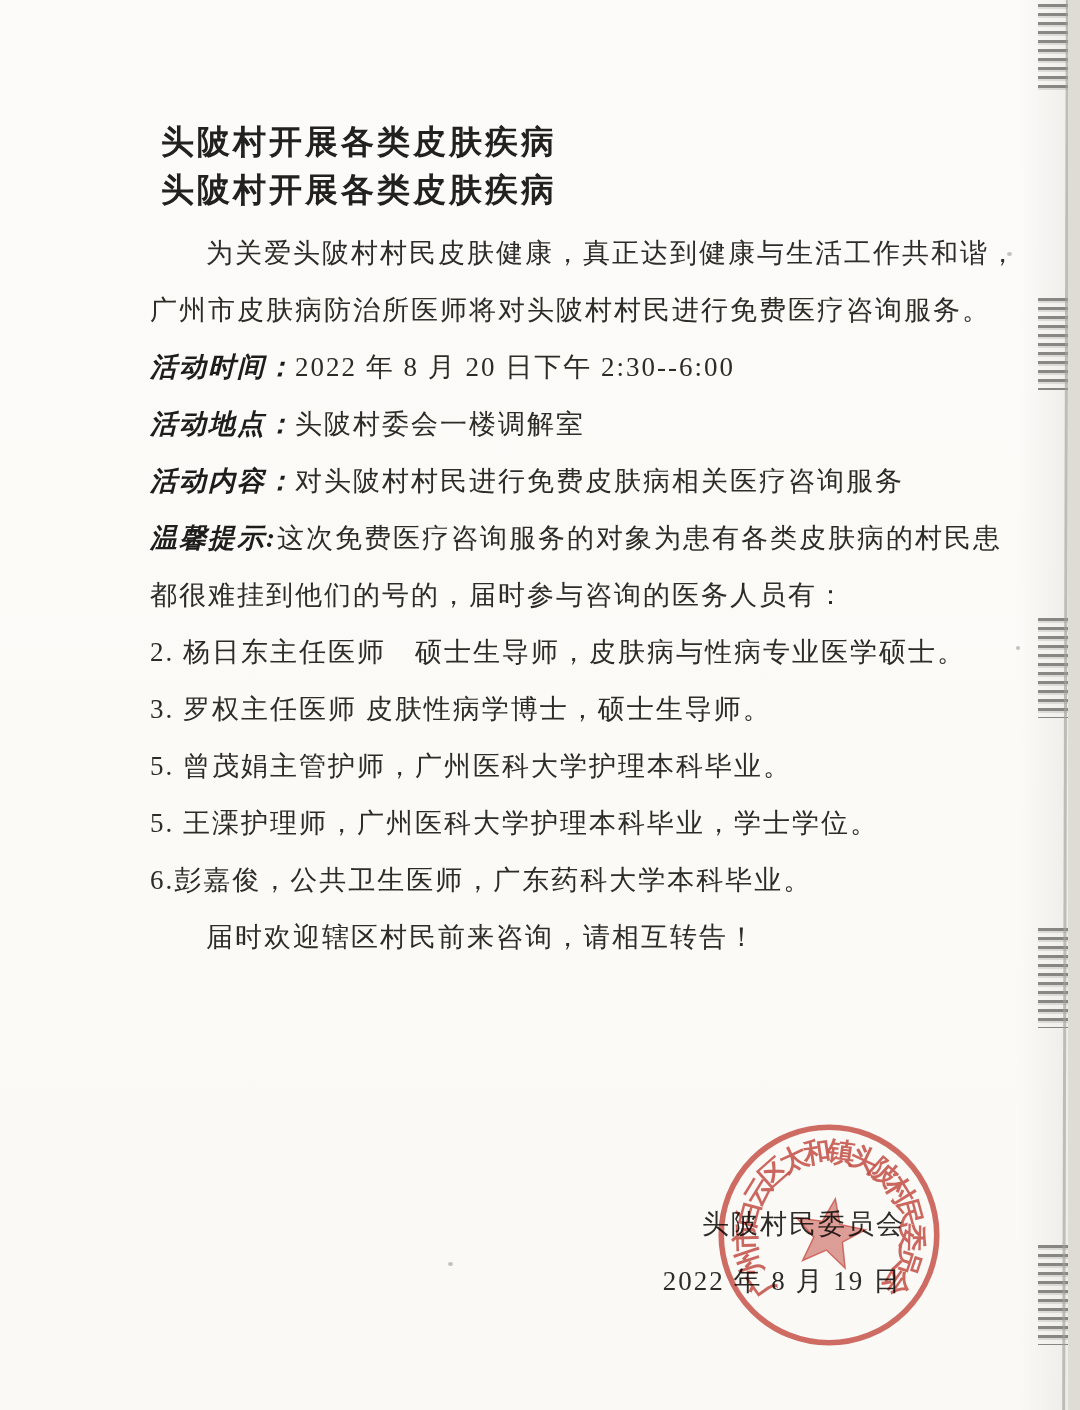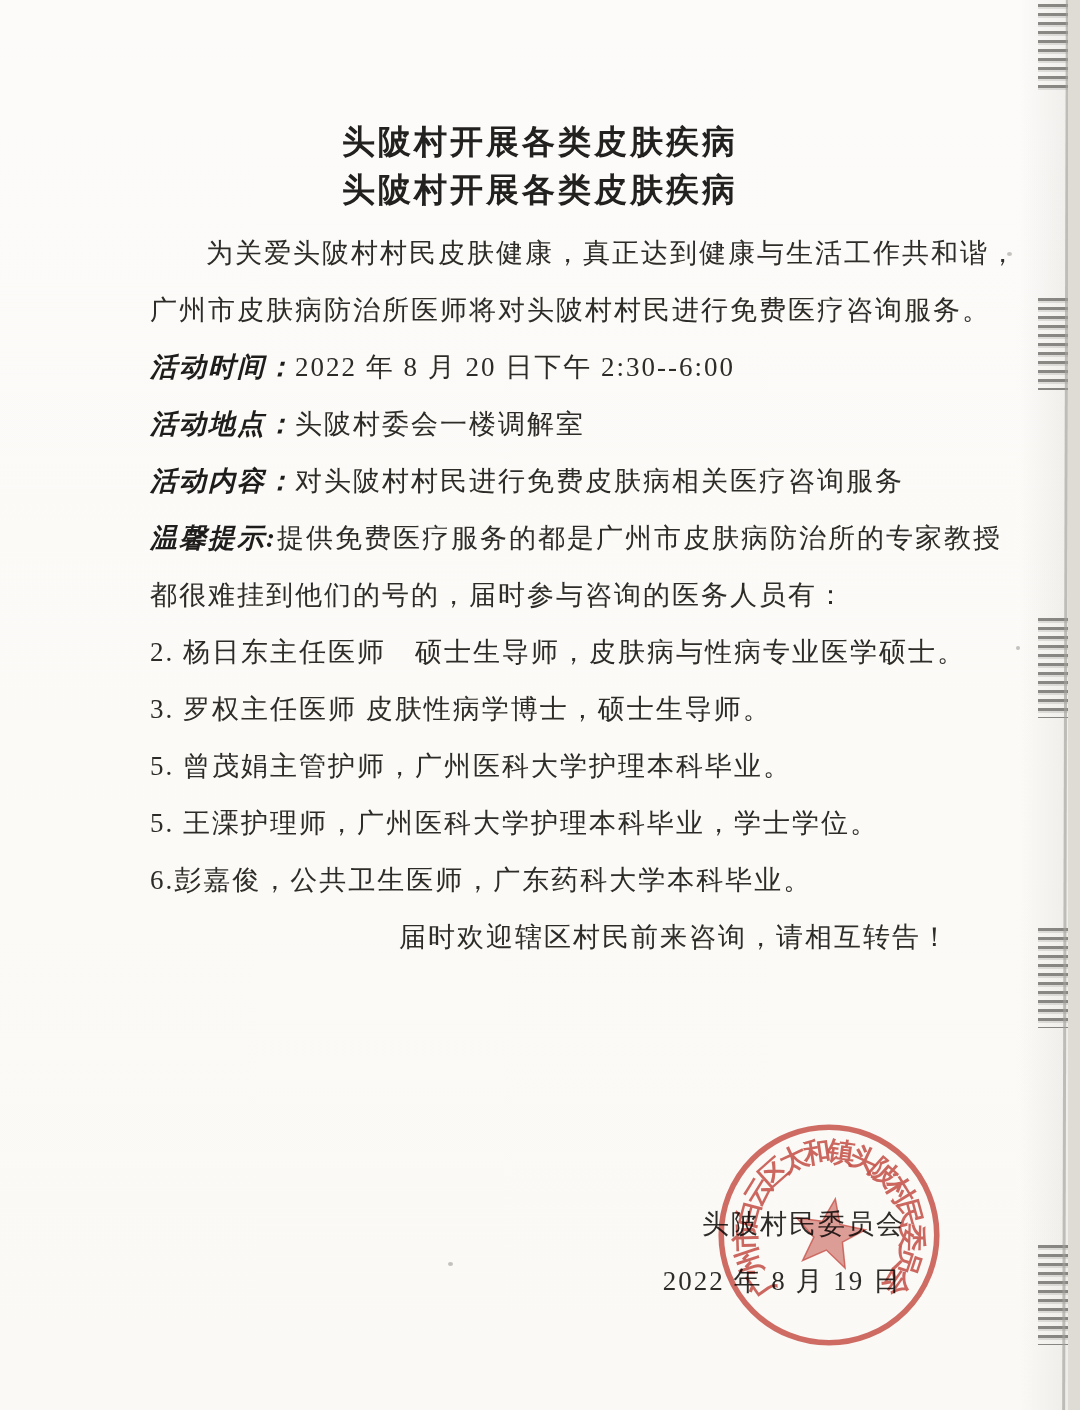--- a/index.html
+++ b/index.html
@@ -8,30 +8,30 @@
     background:#f6f5f2;
     font-family:"Liberation Serif","DejaVu Serif",serif;
     color:#2e2c29;
     overflow:hidden;
   }
   .page{
     position:relative;width:1080px;height:1410px;
     background:linear-gradient(180deg,#fcfbf9 0%,#fbfaf7 60%,#faf9f6 100%);
   }
   
-  .titleblock{position:absolute;left:150px;top:118px;width:780px;text-align:center;}
+  .titleblock{position:absolute;left:161px;top:118px;width:780px;text-align:left;}
   .title-line{
     font-weight:bold;font-size:33px;line-height:48px;letter-spacing:3px;color:#23211f;
   }
   .bodyblock{position:absolute;left:150px;top:225px;width:800px;}
   .line{
     height:57px;line-height:57px;font-size:27px;letter-spacing:2px;
     white-space:nowrap;color:#2e2c29;
   }
-  .indent{padding-left:56px;text-align:right;}
+  .indent{padding-left:56px;}
   .lbl{font-weight:bold;color:#1f1d1b;letter-spacing:2px;font-style:italic;}
   
   .sig-name{position:absolute;top:1196px;right:175px;font-size:27px;letter-spacing:2px;line-height:56px;}
   .sig-date{position:absolute;top:1253px;right:178px;font-size:27px;letter-spacing:2px;line-height:56px;}
   
   .stamp{
     position:absolute;left:707px;top:1113px;width:244px;height:244px;
     mix-blend-mode:multiply;opacity:.92;filter:blur(.4px);
     pointer-events:none;
   }
@@ -87,21 +87,21 @@
       <span class="lbl">活动时间：</span><span>2022 年 8 月 20 日下午 2:30--6:00</span>
     </div>
     <div class="line">
       <span class="lbl">活动地点：</span><span>头陂村委会一楼调解室</span>
     </div>
     <div class="line">
       <span class="lbl">活动内容：</span><span>对头陂村村民进行免费皮肤病相关医疗咨询服务</span>
     </div>
 
     <div class="line">
-      <span class="lbl">温馨提示:</span><span>提供免费医疗服务的都是广州市皮肤病防治所的专家教授</span>
+      <span class="lbl">温馨提示:</span><span>这次免费医疗咨询服务的对象为患有各类皮肤病的村民患</span>
     </div>
     <div class="line">都很难挂到他们的号的，届时参与咨询的医务人员有：</div>
 
     <div class="line">2. 杨日东主任医师　硕士生导师，皮肤病与性病专业医学硕士。</div>
     <div class="line">3. 罗权主任医师 皮肤性病学博士，硕士生导师。</div>
     <div class="line">5. 曾茂娟主管护师，广州医科大学护理本科毕业。</div>
     <div class="line">5. 王溧护理师，广州医科大学护理本科毕业，学士学位。</div>
     <div class="line">6.彭嘉俊，公共卫生医师，广东药科大学本科毕业。</div>
 
     <div class="line indent">届时欢迎辖区村民前来咨询，请相互转告！</div>

